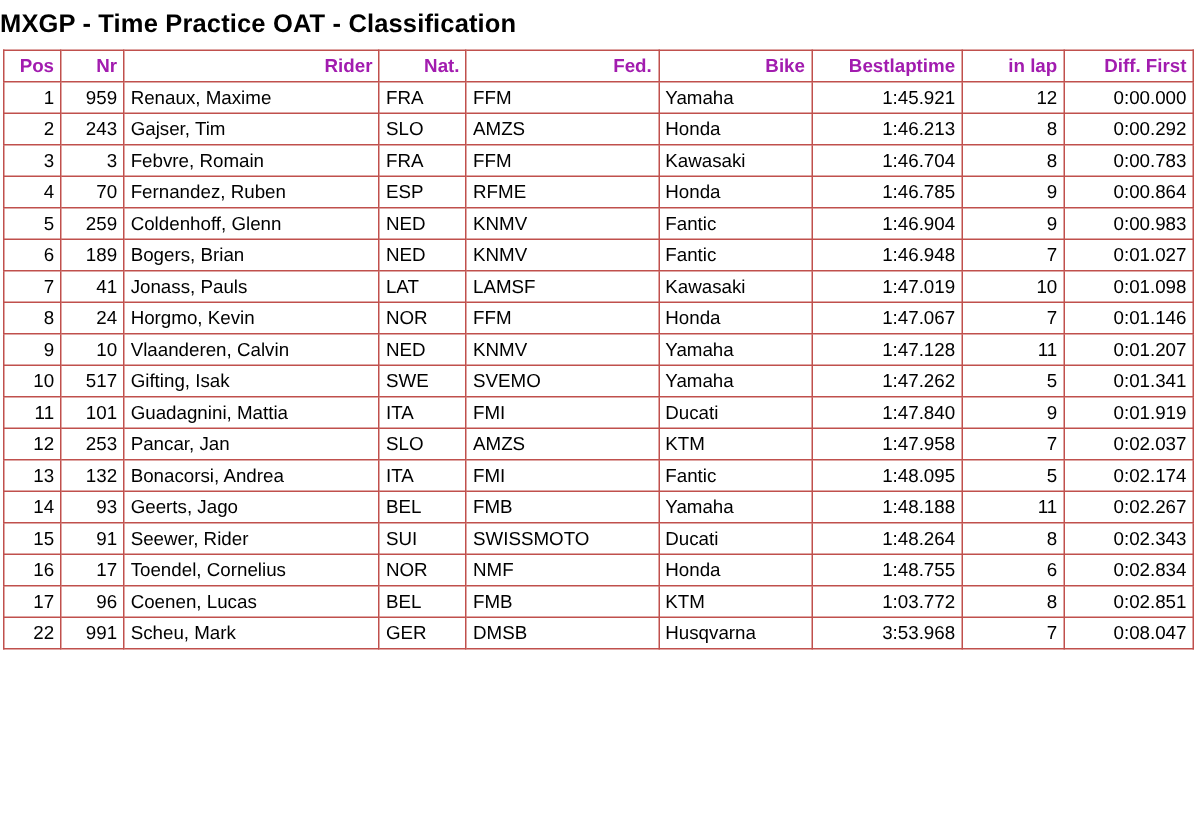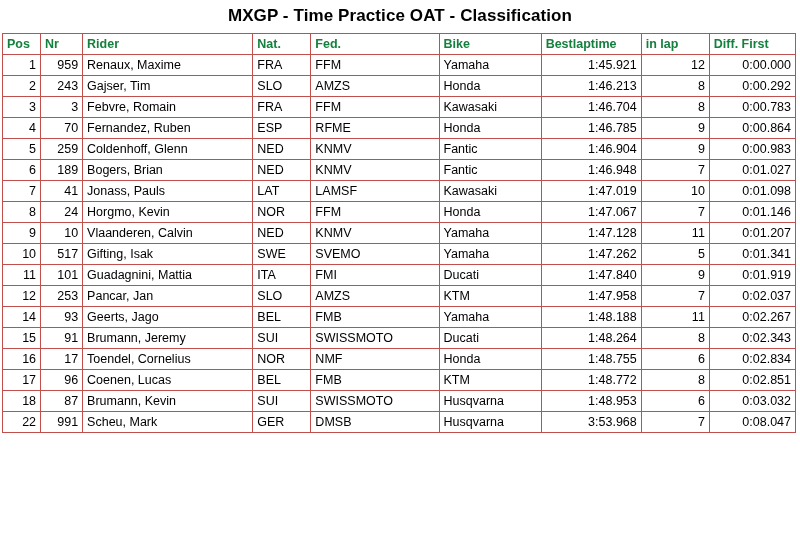--- a/index.html
+++ b/index.html
@@ -14,21 +14,21 @@
     color: #000000;
     overflow: hidden;
   }
   .page {
     width: 800px;
     height: 560px;
     box-sizing: border-box;
     position: relative;
   }
   .title {
-    text-align: center;
+    text-align: left;
     font-size: 17px;
     font-weight: bold;
     color: #000000;
     padding: 6px 0 7px 0;
     letter-spacing: 0.1px;
   }
   table.results {
     border-collapse: collapse;
     width: 794px;
     margin-left: 2px;
@@ -38,22 +38,22 @@
   table.results td {
     border: 1px solid #c0504d;
     font-size: 12.5px;
     height: 20px;
     padding: 0 4px;
     white-space: nowrap;
     overflow: hidden;
   }
   table.results th {
     font-weight: bold;
-    text-align: left;
-    color: #15803d;
+    text-align: right;
+    color: #a21caf;
     background: #ffffff;
   }
   
   col.c-pos   { width: 38px; }
   col.c-nr    { width: 42px; }
   col.c-rider { width: 170px; }
   col.c-nat   { width: 58px; }
   col.c-fed   { width: 128px; }
   col.c-bike  { width: 102px; }
   col.c-best  { width: 100px; }
@@ -223,34 +223,45 @@
           <td class="num">253</td>
           <td class="txt">Pancar, Jan</td>
           <td class="txt">SLO</td>
           <td class="txt">AMZS</td>
           <td class="txt">KTM</td>
           <td class="num">1:47.958</td>
           <td class="num">7</td>
           <td class="num">0:02.037</td>
         </tr>
         <tr>
+          <td class="num">13</td>
+          <td class="num">132</td>
+          <td class="txt">Bonacorsi, Andrea</td>
+          <td class="txt">ITA</td>
+          <td class="txt">FMI</td>
+          <td class="txt">Fantic</td>
+          <td class="num">1:48.095</td>
+          <td class="num">5</td>
+          <td class="num">0:02.174</td>
+        </tr>
+        <tr>
           <td class="num">14</td>
           <td class="num">93</td>
           <td class="txt">Geerts, Jago</td>
           <td class="txt">BEL</td>
           <td class="txt">FMB</td>
           <td class="txt">Yamaha</td>
           <td class="num">1:48.188</td>
           <td class="num">11</td>
           <td class="num">0:02.267</td>
         </tr>
         <tr>
           <td class="num">15</td>
           <td class="num">91</td>
-          <td class="txt">Brumann, Jeremy</td>
+          <td class="txt">Seewer, Rider</td>
           <td class="txt">SUI</td>
           <td class="txt">SWISSMOTO</td>
           <td class="txt">Ducati</td>
           <td class="num">1:48.264</td>
           <td class="num">8</td>
           <td class="num">0:02.343</td>
         </tr>
         <tr>
           <td class="num">16</td>
           <td class="num">17</td>
@@ -262,34 +273,23 @@
           <td class="num">6</td>
           <td class="num">0:02.834</td>
         </tr>
         <tr>
           <td class="num">17</td>
           <td class="num">96</td>
           <td class="txt">Coenen, Lucas</td>
           <td class="txt">BEL</td>
           <td class="txt">FMB</td>
           <td class="txt">KTM</td>
-          <td class="num">1:48.772</td>
+          <td class="num">1:03.772</td>
           <td class="num">8</td>
           <td class="num">0:02.851</td>
-        </tr>
-        <tr>
-          <td class="num">18</td>
-          <td class="num">87</td>
-          <td class="txt">Brumann, Kevin</td>
-          <td class="txt">SUI</td>
-          <td class="txt">SWISSMOTO</td>
-          <td class="txt">Husqvarna</td>
-          <td class="num">1:48.953</td>
-          <td class="num">6</td>
-          <td class="num">0:03.032</td>
         </tr>
         <tr>
           <td class="num">22</td>
           <td class="num">991</td>
           <td class="txt">Scheu, Mark</td>
           <td class="txt">GER</td>
           <td class="txt">DMSB</td>
           <td class="txt">Husqvarna</td>
           <td class="num">3:53.968</td>
           <td class="num">7</td>

